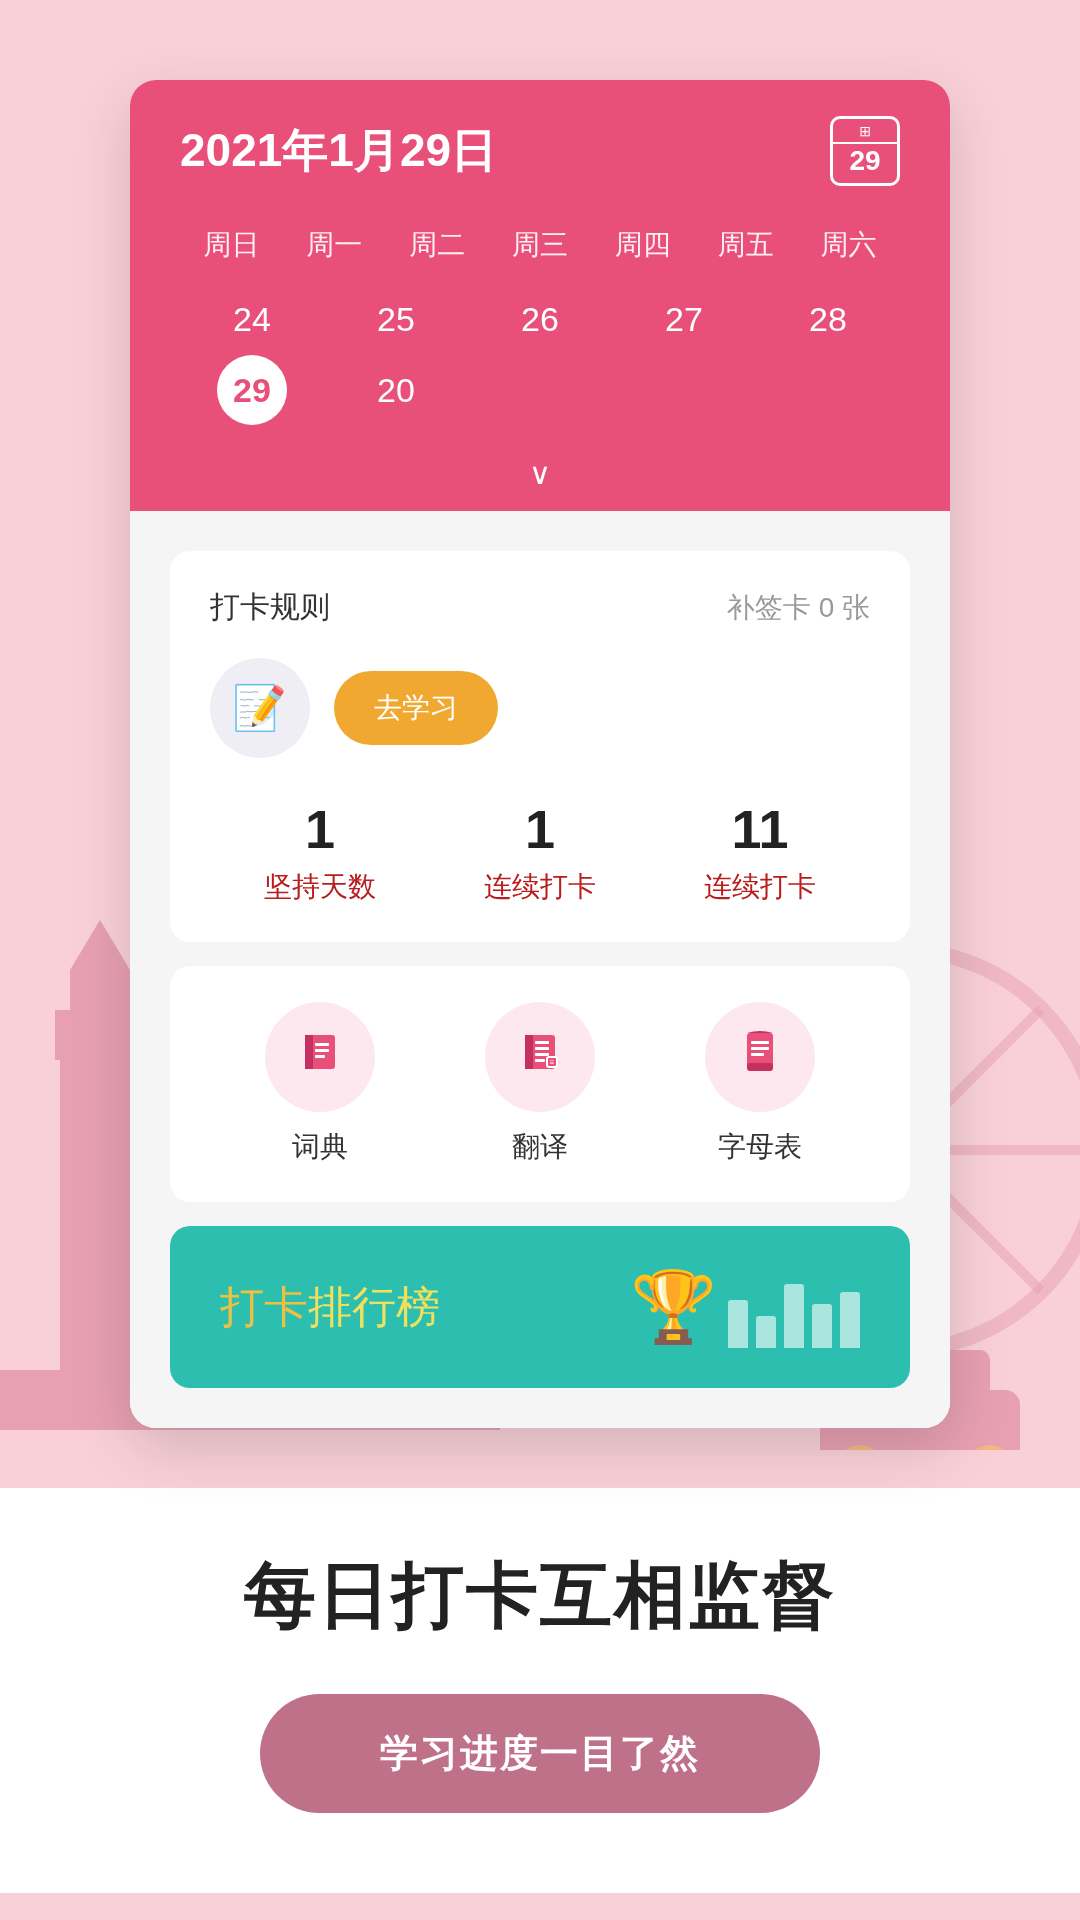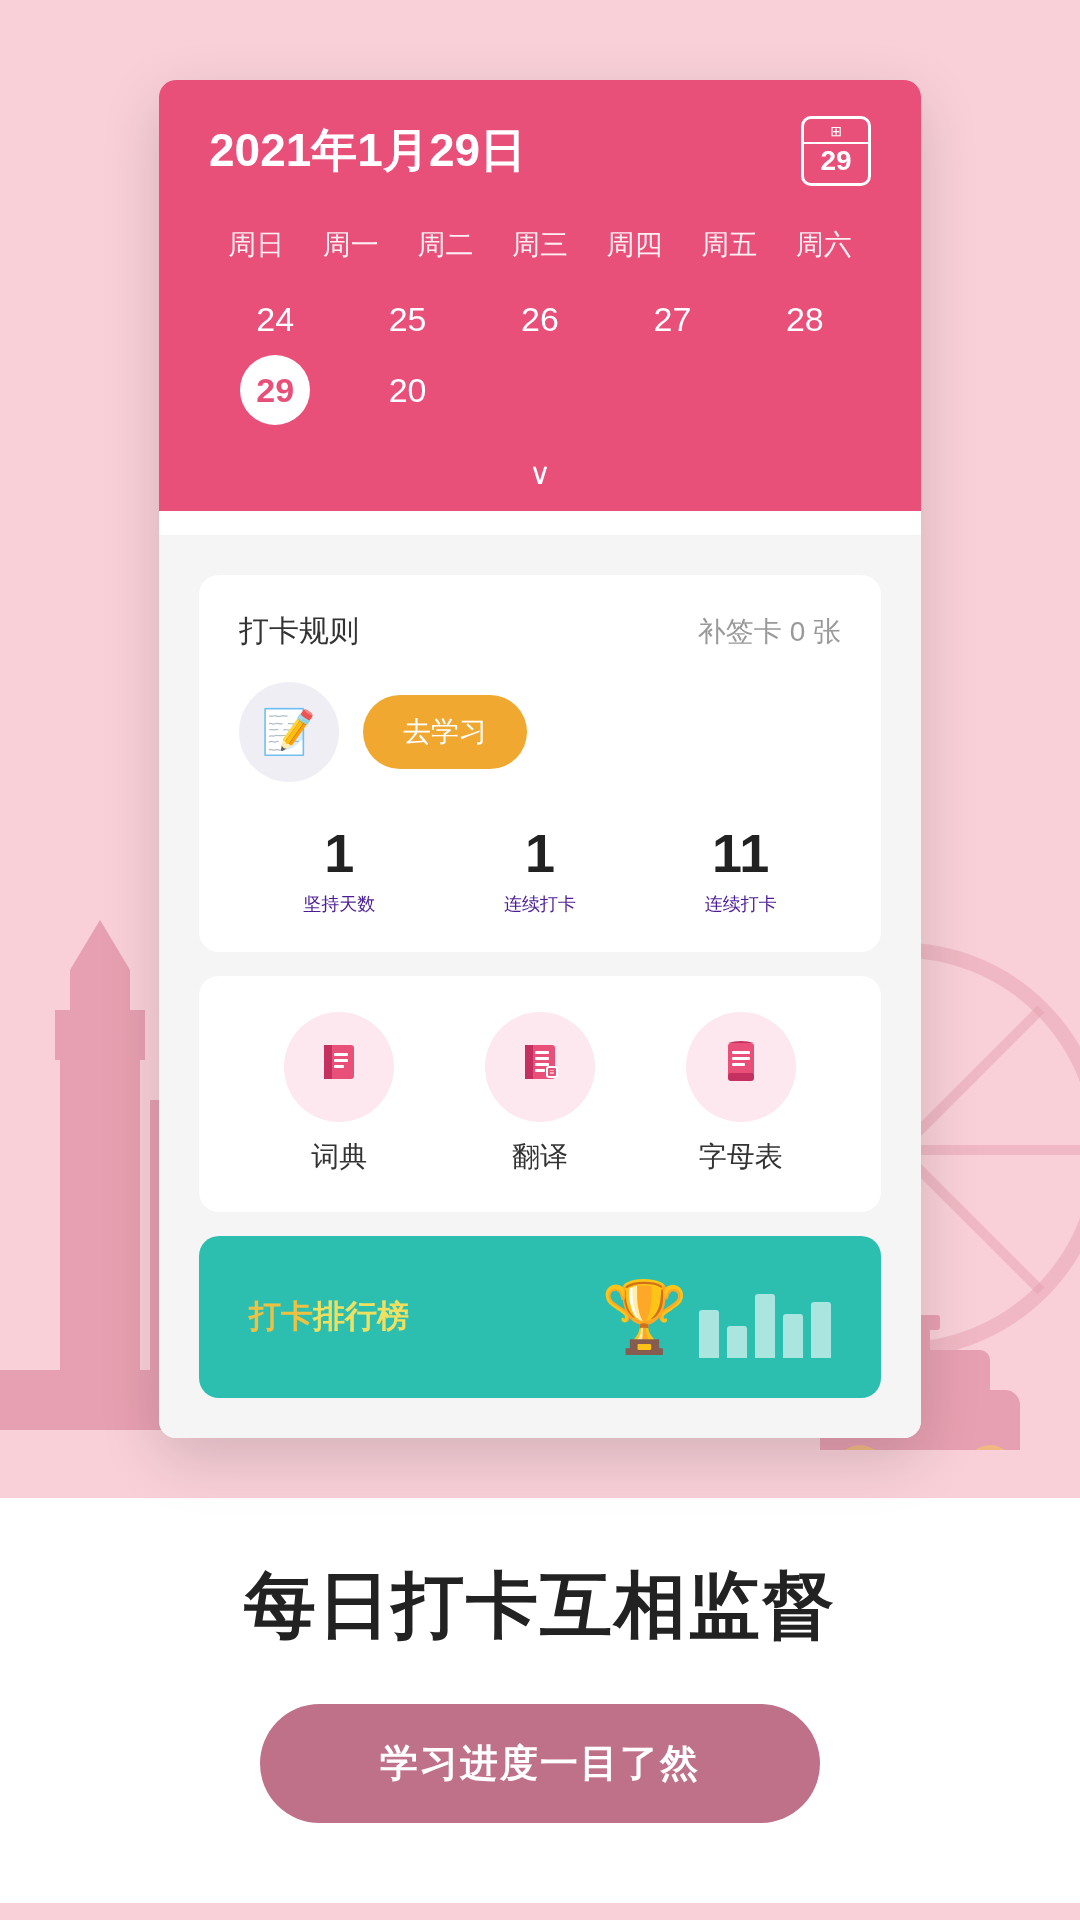--- a/index.html
+++ b/index.html
@@ -10,23 +10,23 @@
       background: #f9d0d8;
       font-family: 'PingFang SC', 'Microsoft YaHei', sans-serif;
       position: relative;
       overflow-x: hidden;
     }
 
     
     .phone-mockup {
       position: relative;
       margin: 80px auto 60px;
-      width: 762px;
+      width: 820px;
       background: white;
-      border-radius: 17px;
+      border-radius: 26px;
       box-shadow: 0 20px 60px rgba(0,0,0,0.15);
       overflow: hidden;
       z-index: 10;
     }
 
     
     .calendar-header {
       background: #e8507a;
       padding: 36px 50px 0;
     }
@@ -117,21 +117,20 @@
       padding: 10px 0 20px;
     }
 
     
     .content-area {
       background: #f5f5f5;
       padding: 40px;
       display: flex;
       flex-direction: column;
       gap: 24px;
-      margin-top: 24px;
     }
 
     
     .card {
       background: white;
       border-radius: 20px;
       padding: 36px 40px;
     }
 
     
@@ -214,22 +213,22 @@
       gap: 8px;
     }
 
     .stat-number {
       font-size: 54px;
       font-weight: bold;
       color: #222;
     }
 
     .stat-label {
-      font-size: 18px;
-      color: #4c1d95;
+      font-size: 28px;
+      color: #b91c1c;
     }
 
     
     .tools-header {
       font-size: 30px;
       color: #333;
       margin-bottom: 30px;
     }
 
     .tools-row {
@@ -270,22 +269,22 @@
       background: #2cbfb0;
       border-radius: 20px;
       padding: 40px 50px;
       display: flex;
       align-items: center;
       gap: 30px;
       min-height: 160px;
     }
 
     .ranking-text {
-      font-size: 32px;
-      font-weight: bold;
+      font-size: 44px;
+      font-weight: normal;
       color: white;
     }
 
     .ranking-text span {
       color: #f0c040;
     }
 
     .trophy-area {
       display: flex;
       align-items: flex-end;

